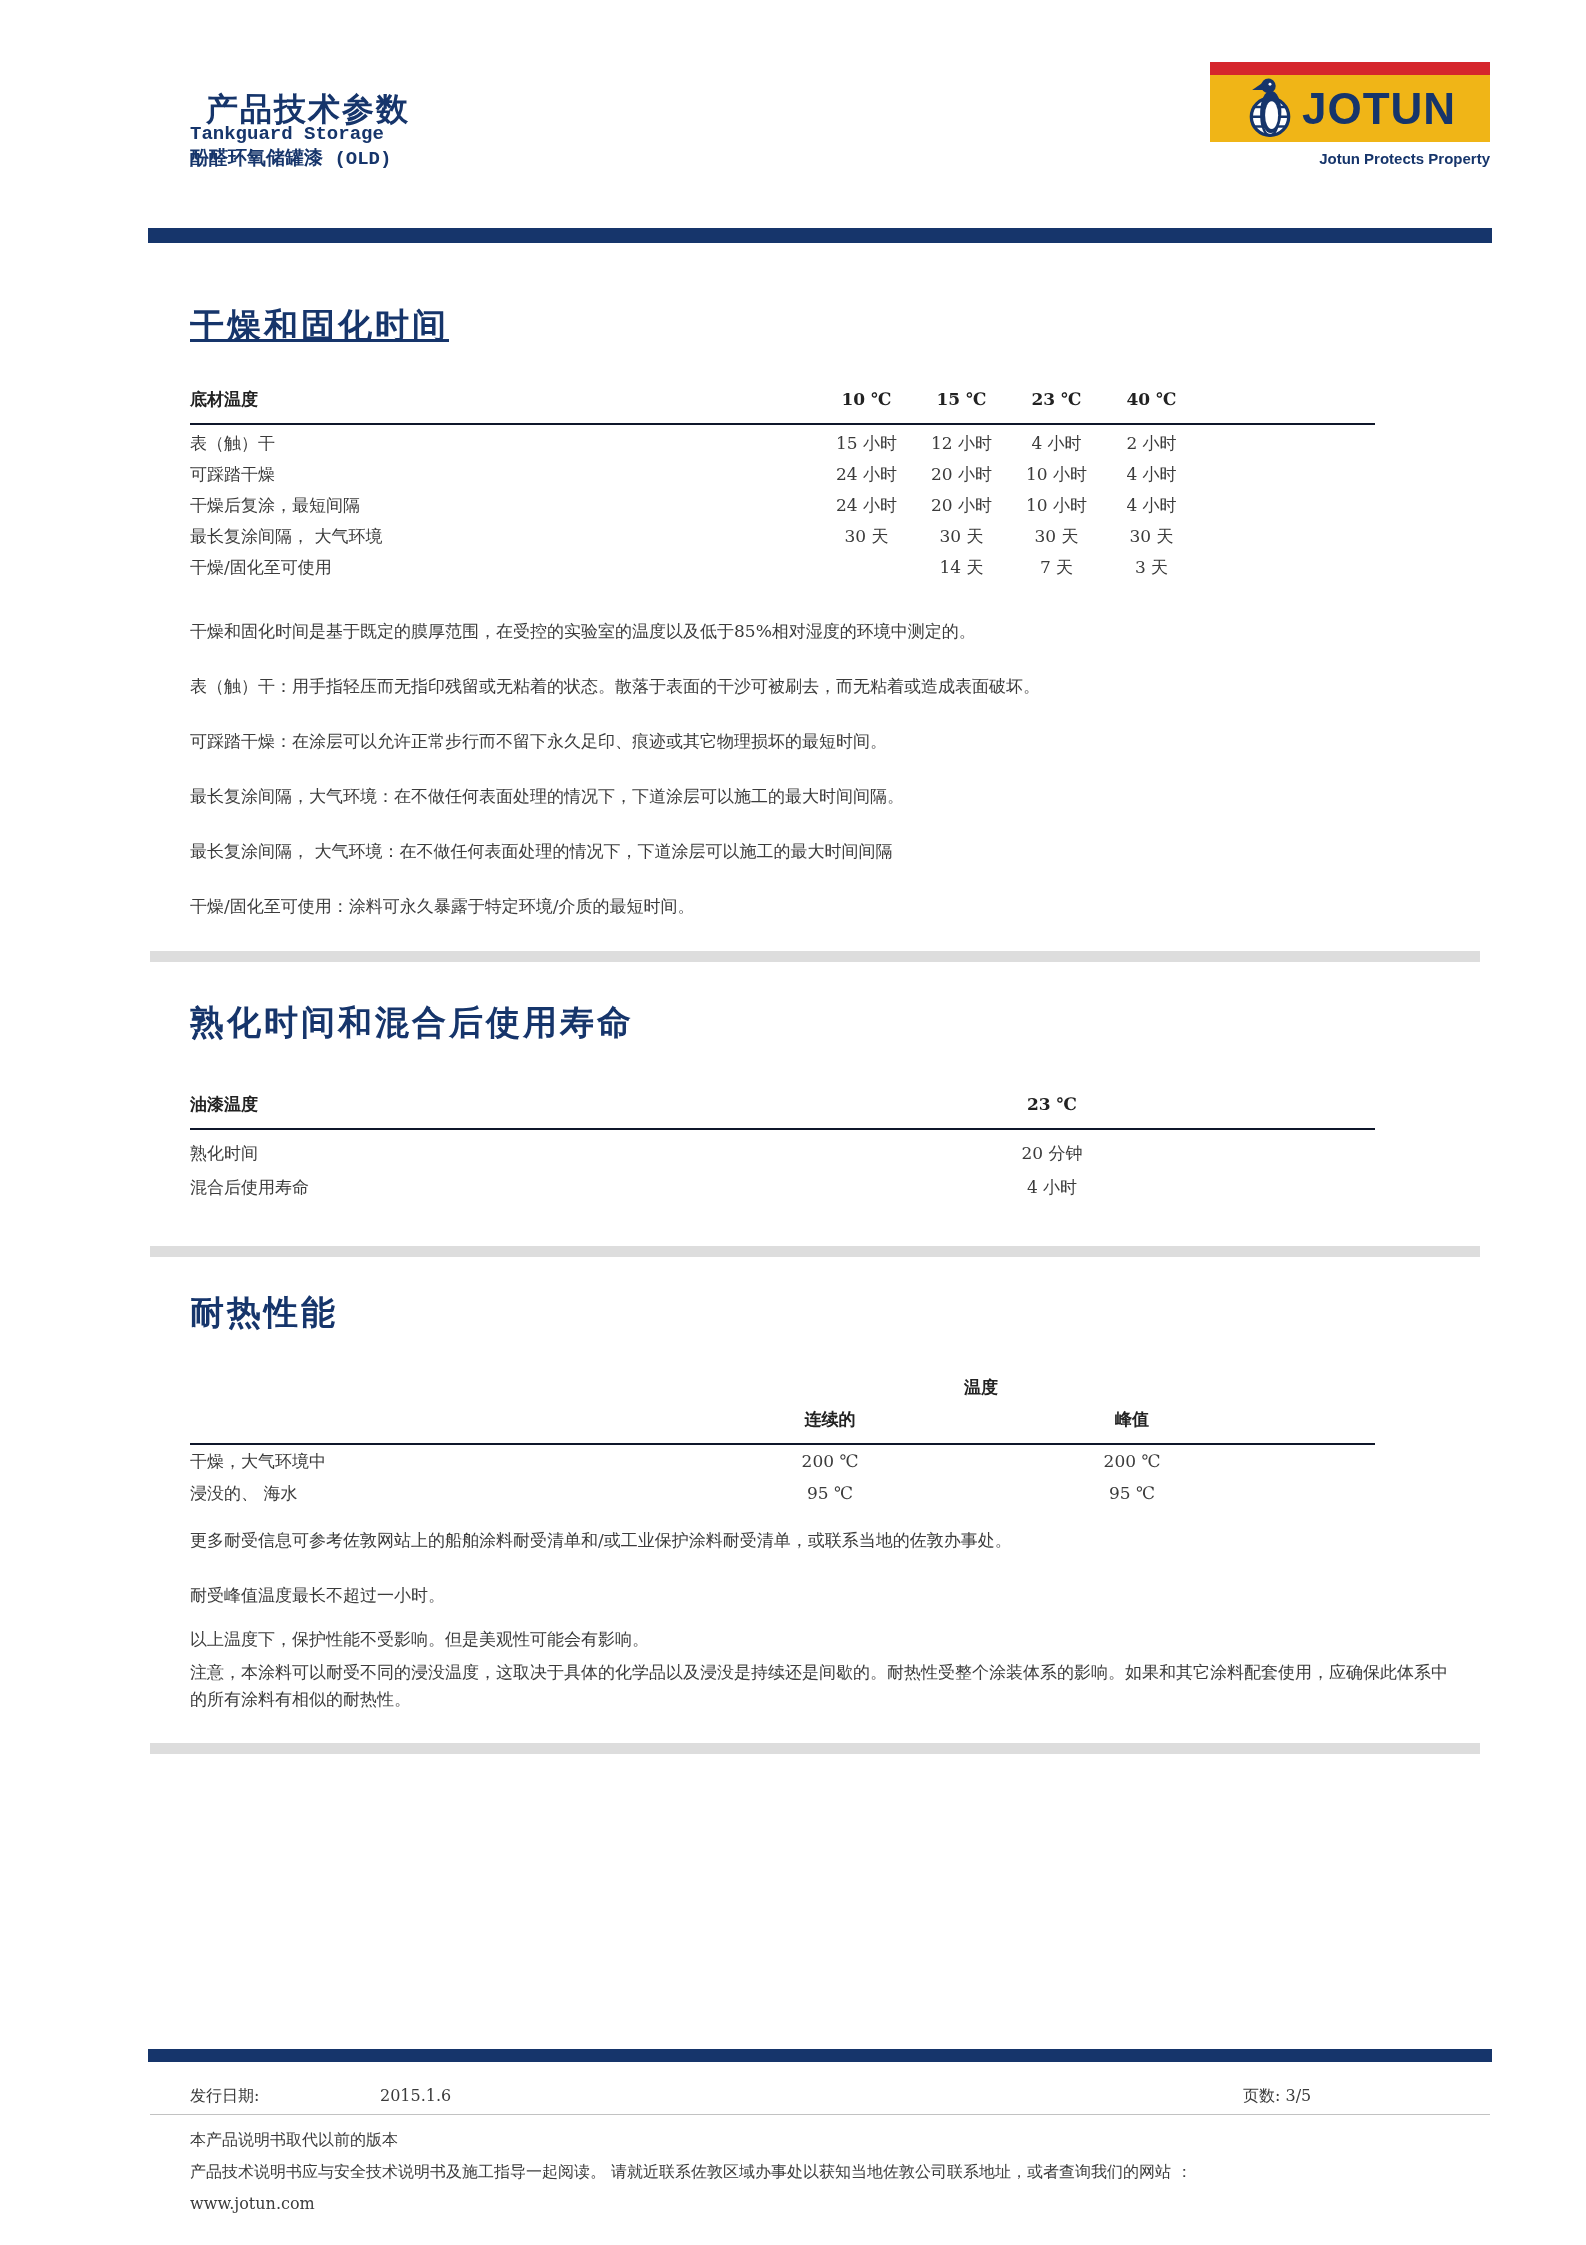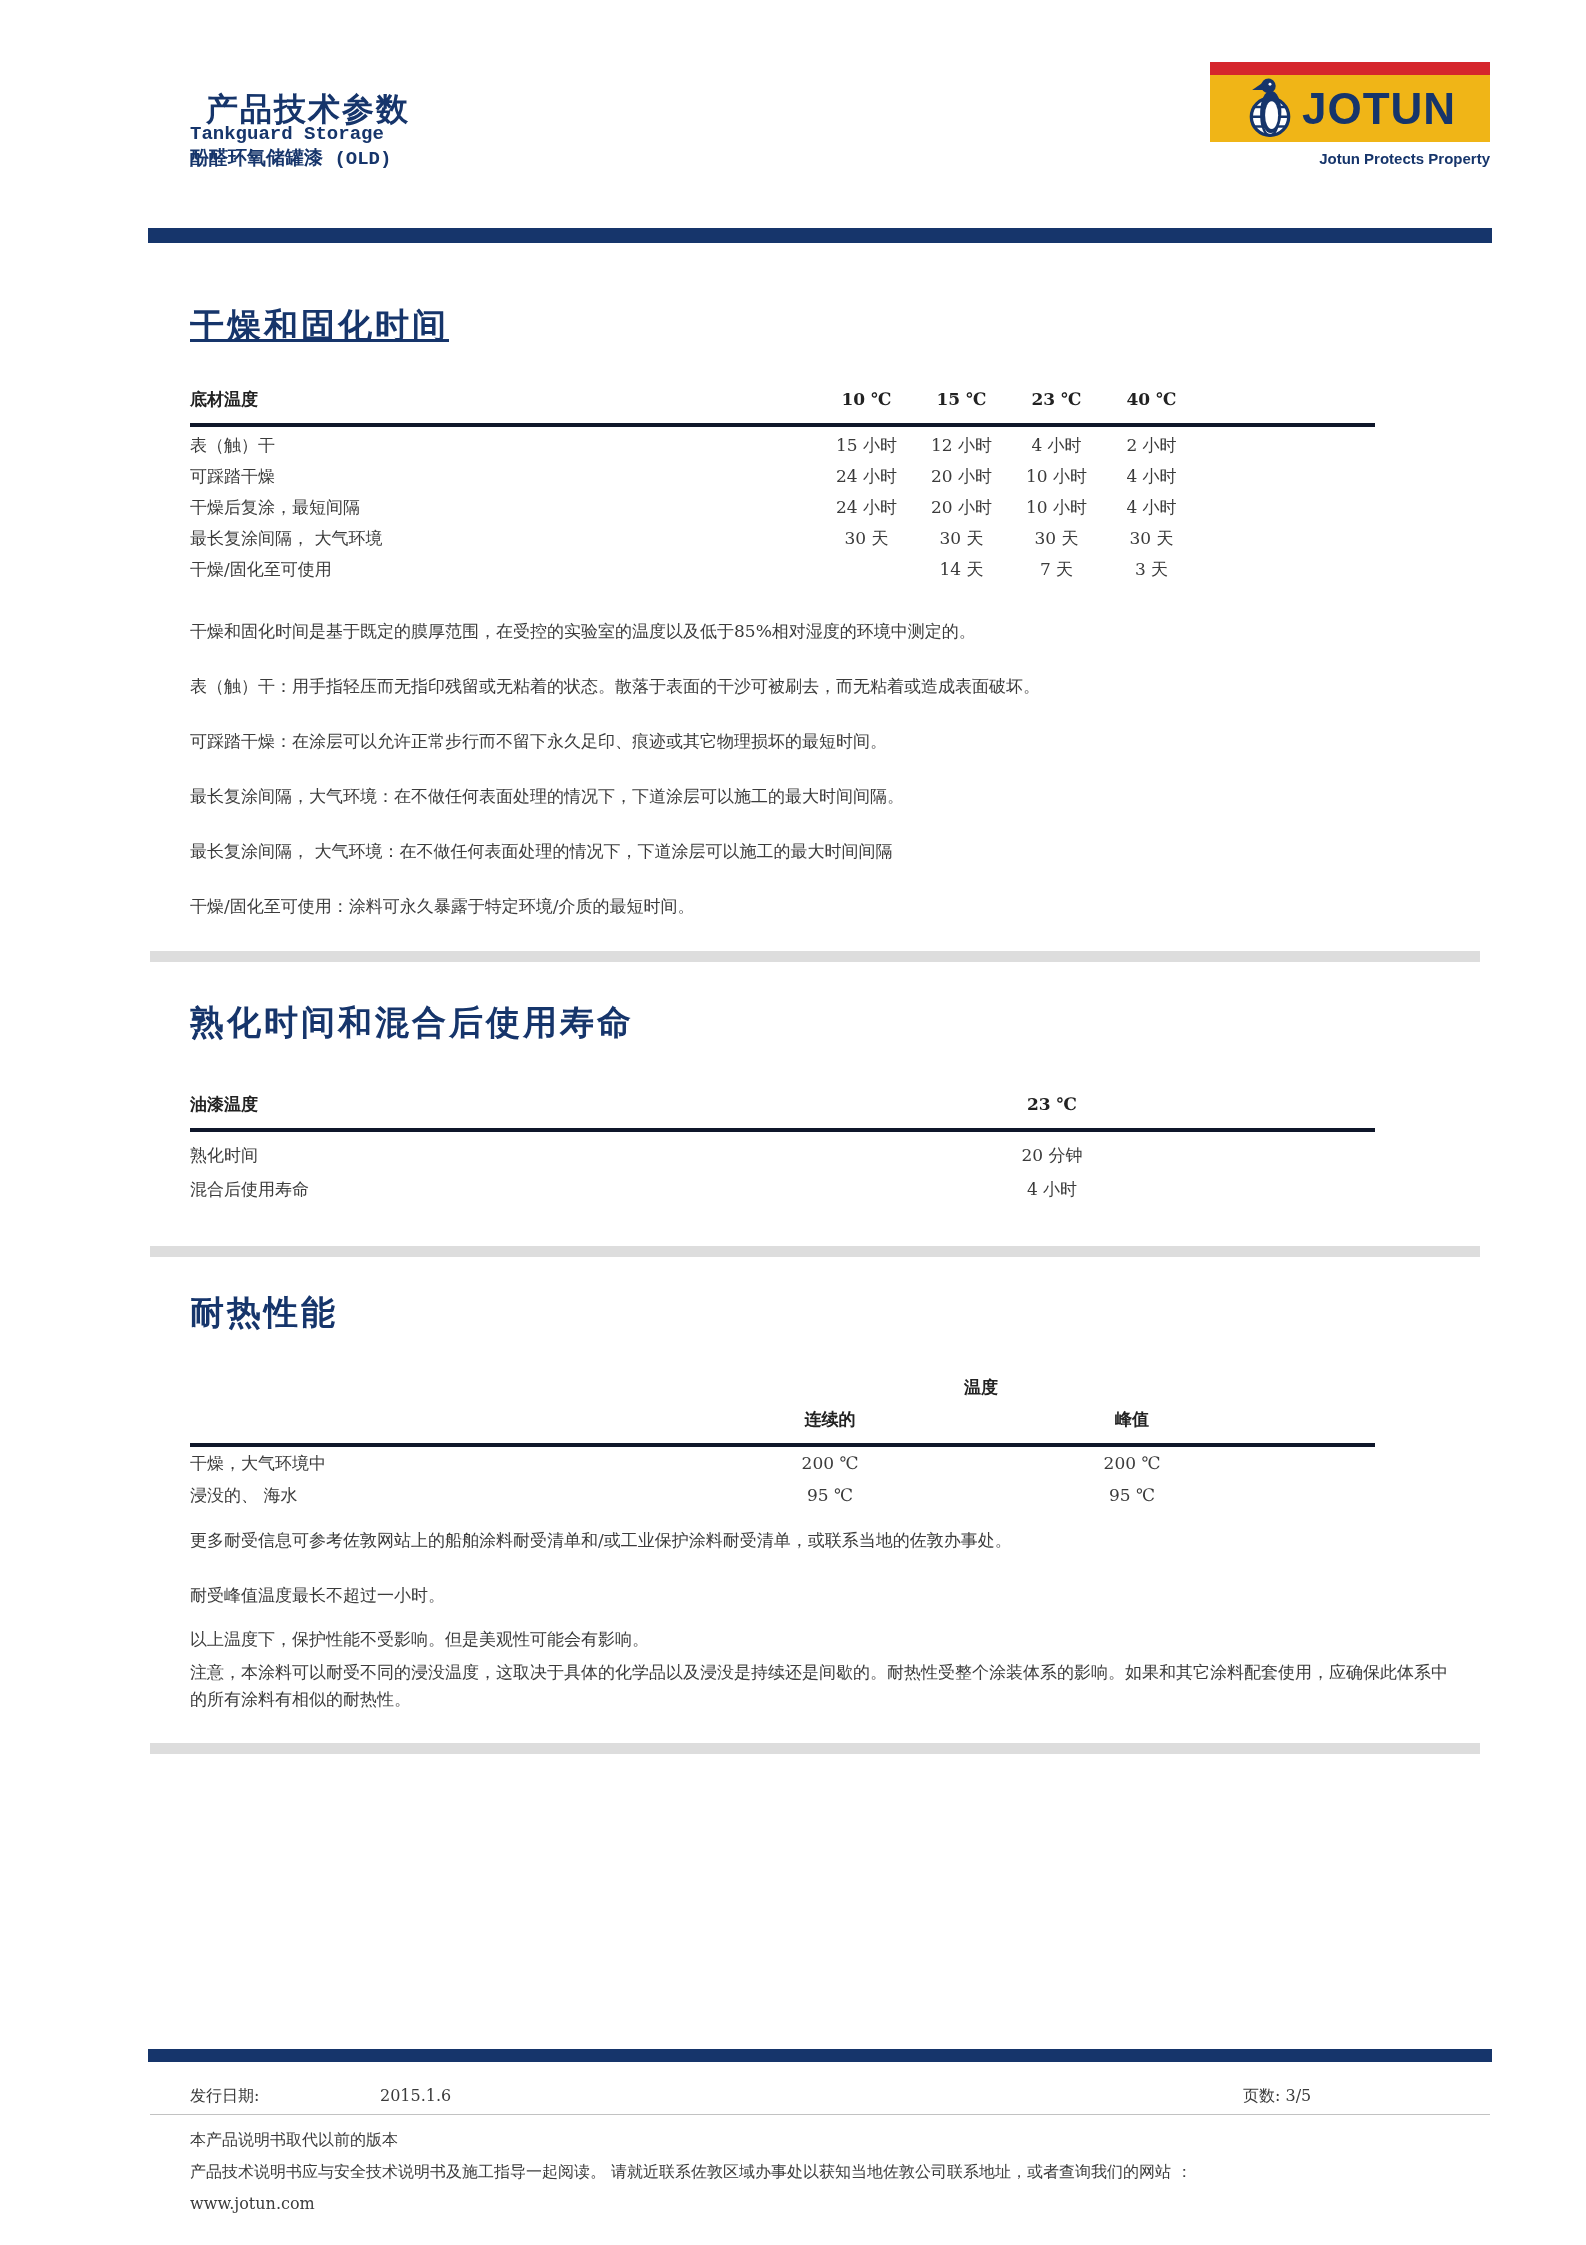--- a/index.html
+++ b/index.html
@@ -27,21 +27,21 @@
   #div1{top:951px;} #div2{top:1246px;} #div3{top:1743px;}
 
   
   .section-title{left:190px;font-size:34px;font-weight:bold;color:#16356b;letter-spacing:3px;margin:0;}
   #s1-title{top:303px;text-decoration:underline;} #s2-title{top:1000px;} #s3-title{top:1290px;}
 
   
   .dtable{left:190px;width:1185px;font-size:17px;}
   .trow{display:flex;align-items:baseline;}
   .lbl{flex:1;}
-  .thead{font-weight:bold;color:#222;padding-bottom:12px;border-bottom:4px solid #0f172a;}
+  .thead{font-weight:bold;color:#222;padding-bottom:12px;border-bottom:2px solid #0f172a;}
   .thead .c{font-weight:bold;}
   .tbody{padding-top:3px;}
   .c,.sp,.gap{flex:none;}
 
   #table1{top:388px;}
   #table1 .c{width:95px;text-align:center;}
   #table1 .sp{width:176px;}
   #table1 .tbody .trow{line-height:31px;}
 
   #table2{top:1093px;}

